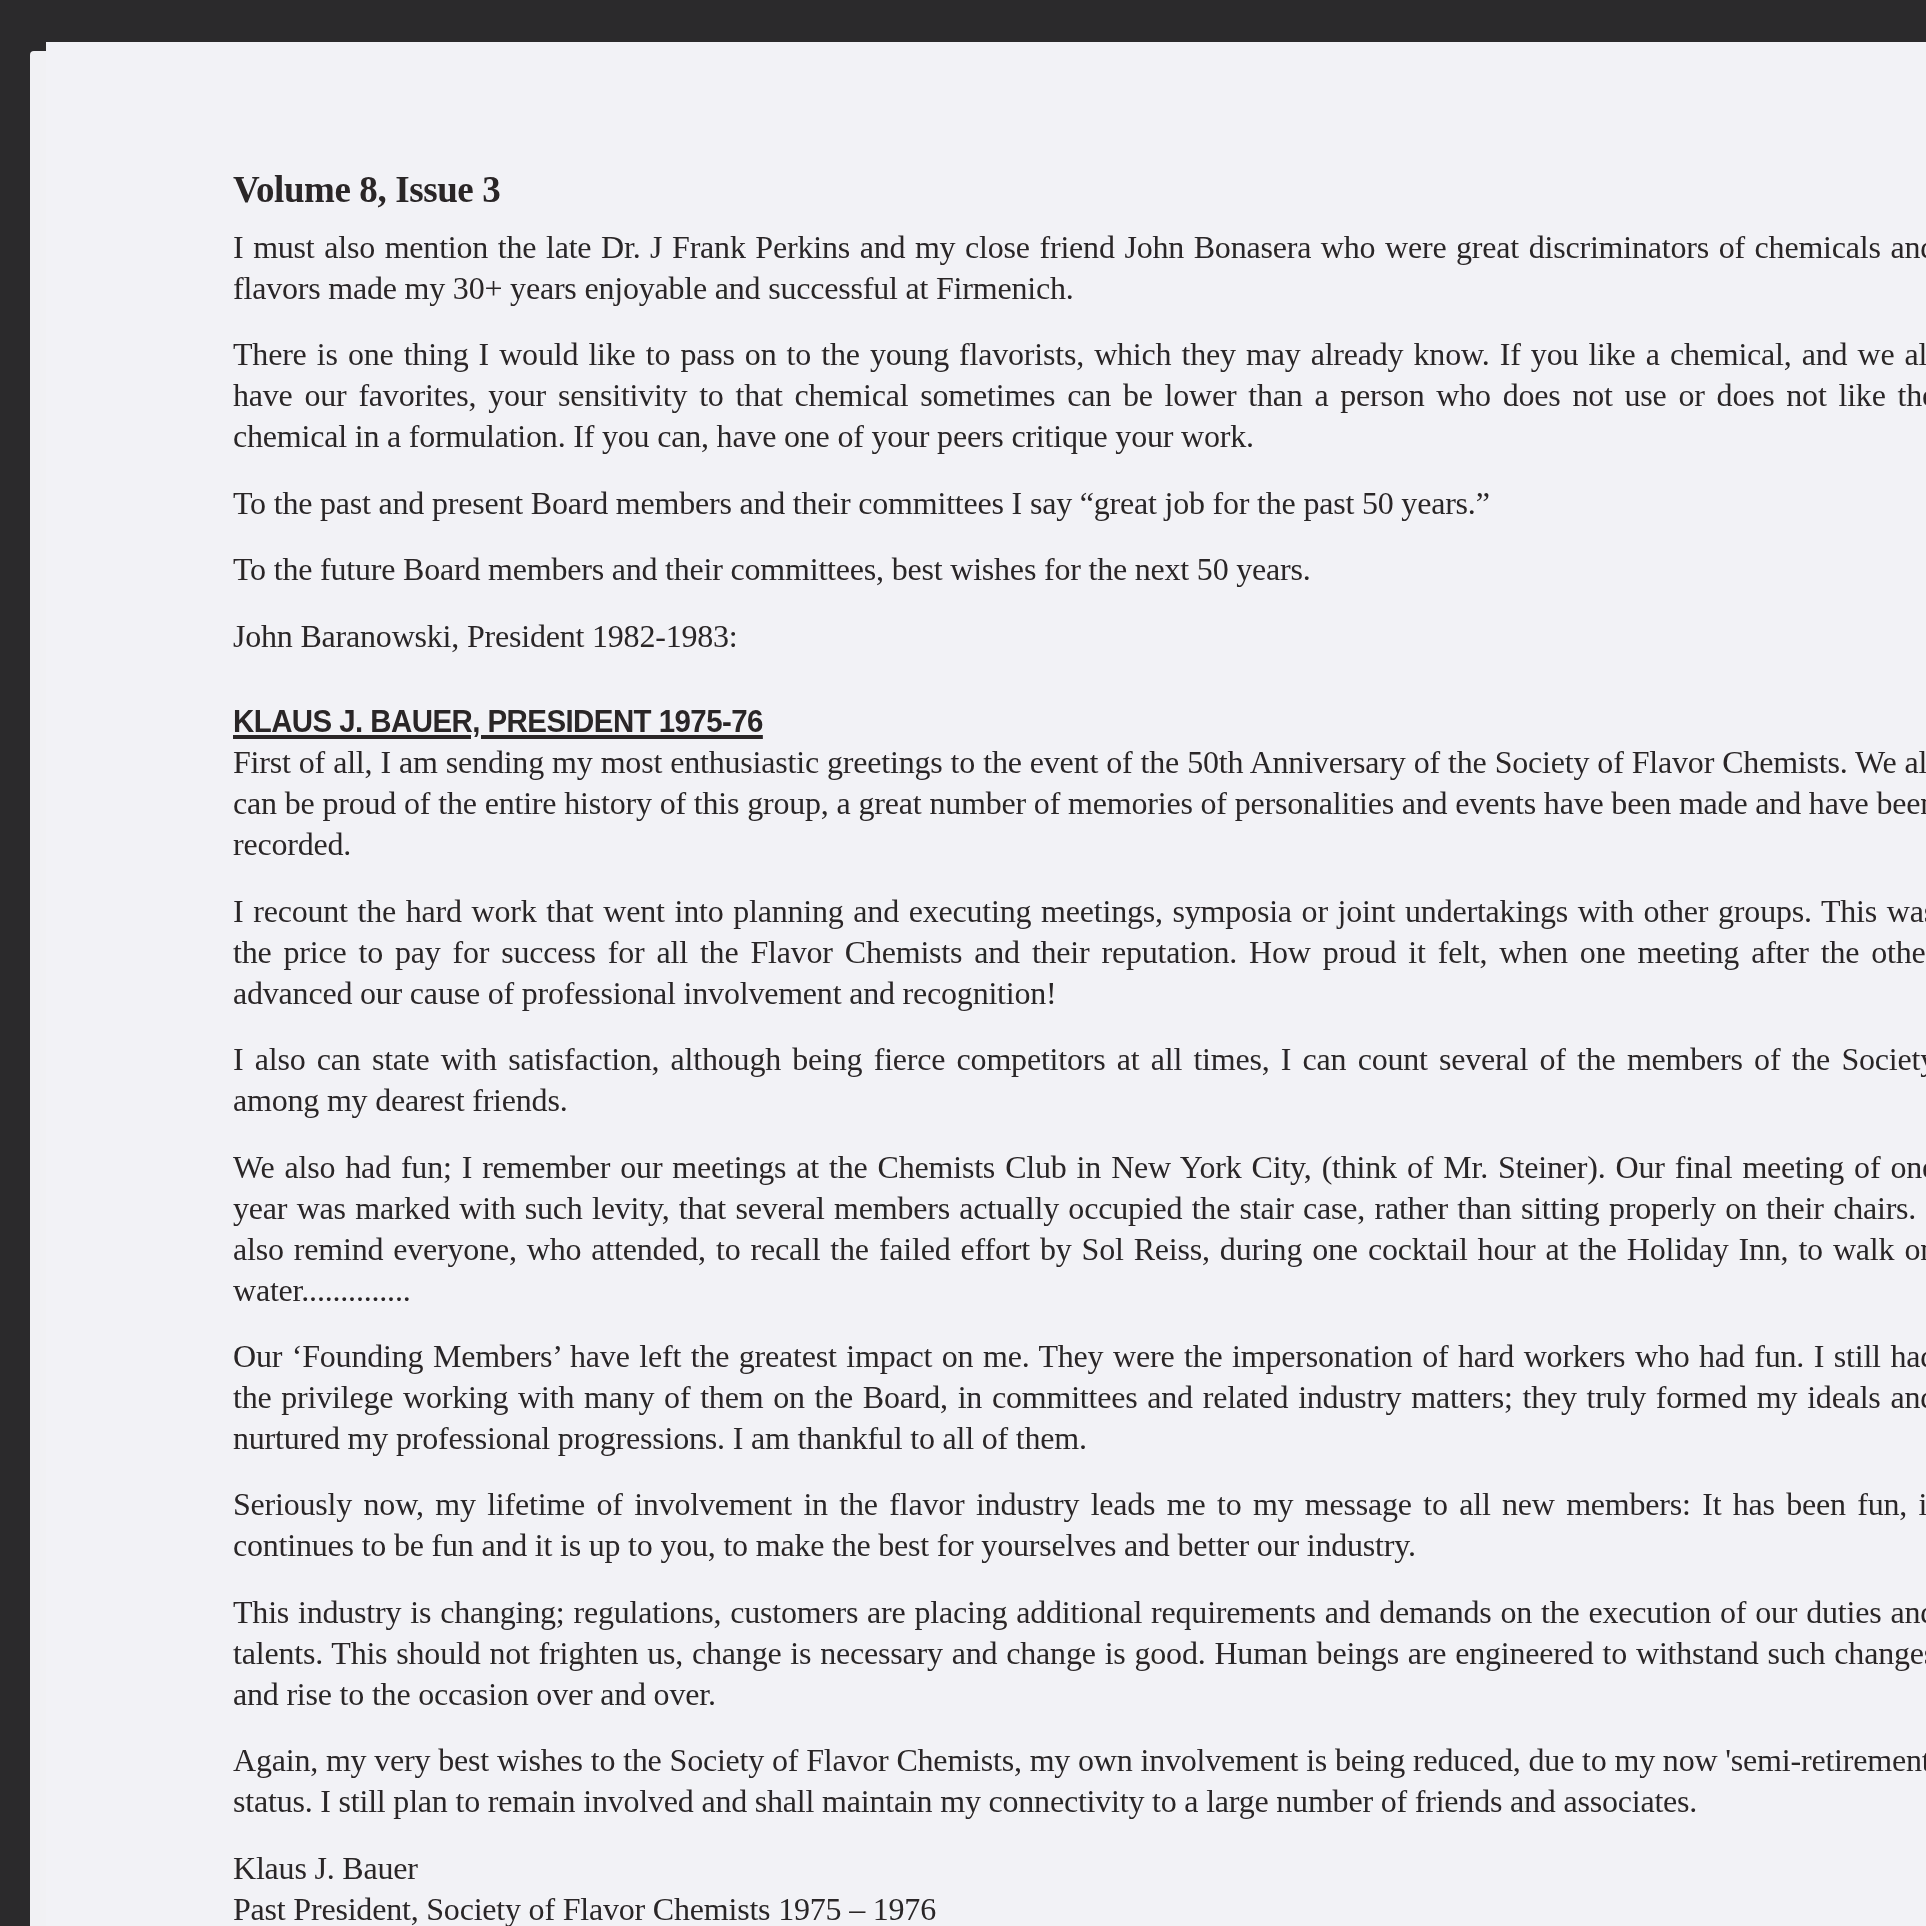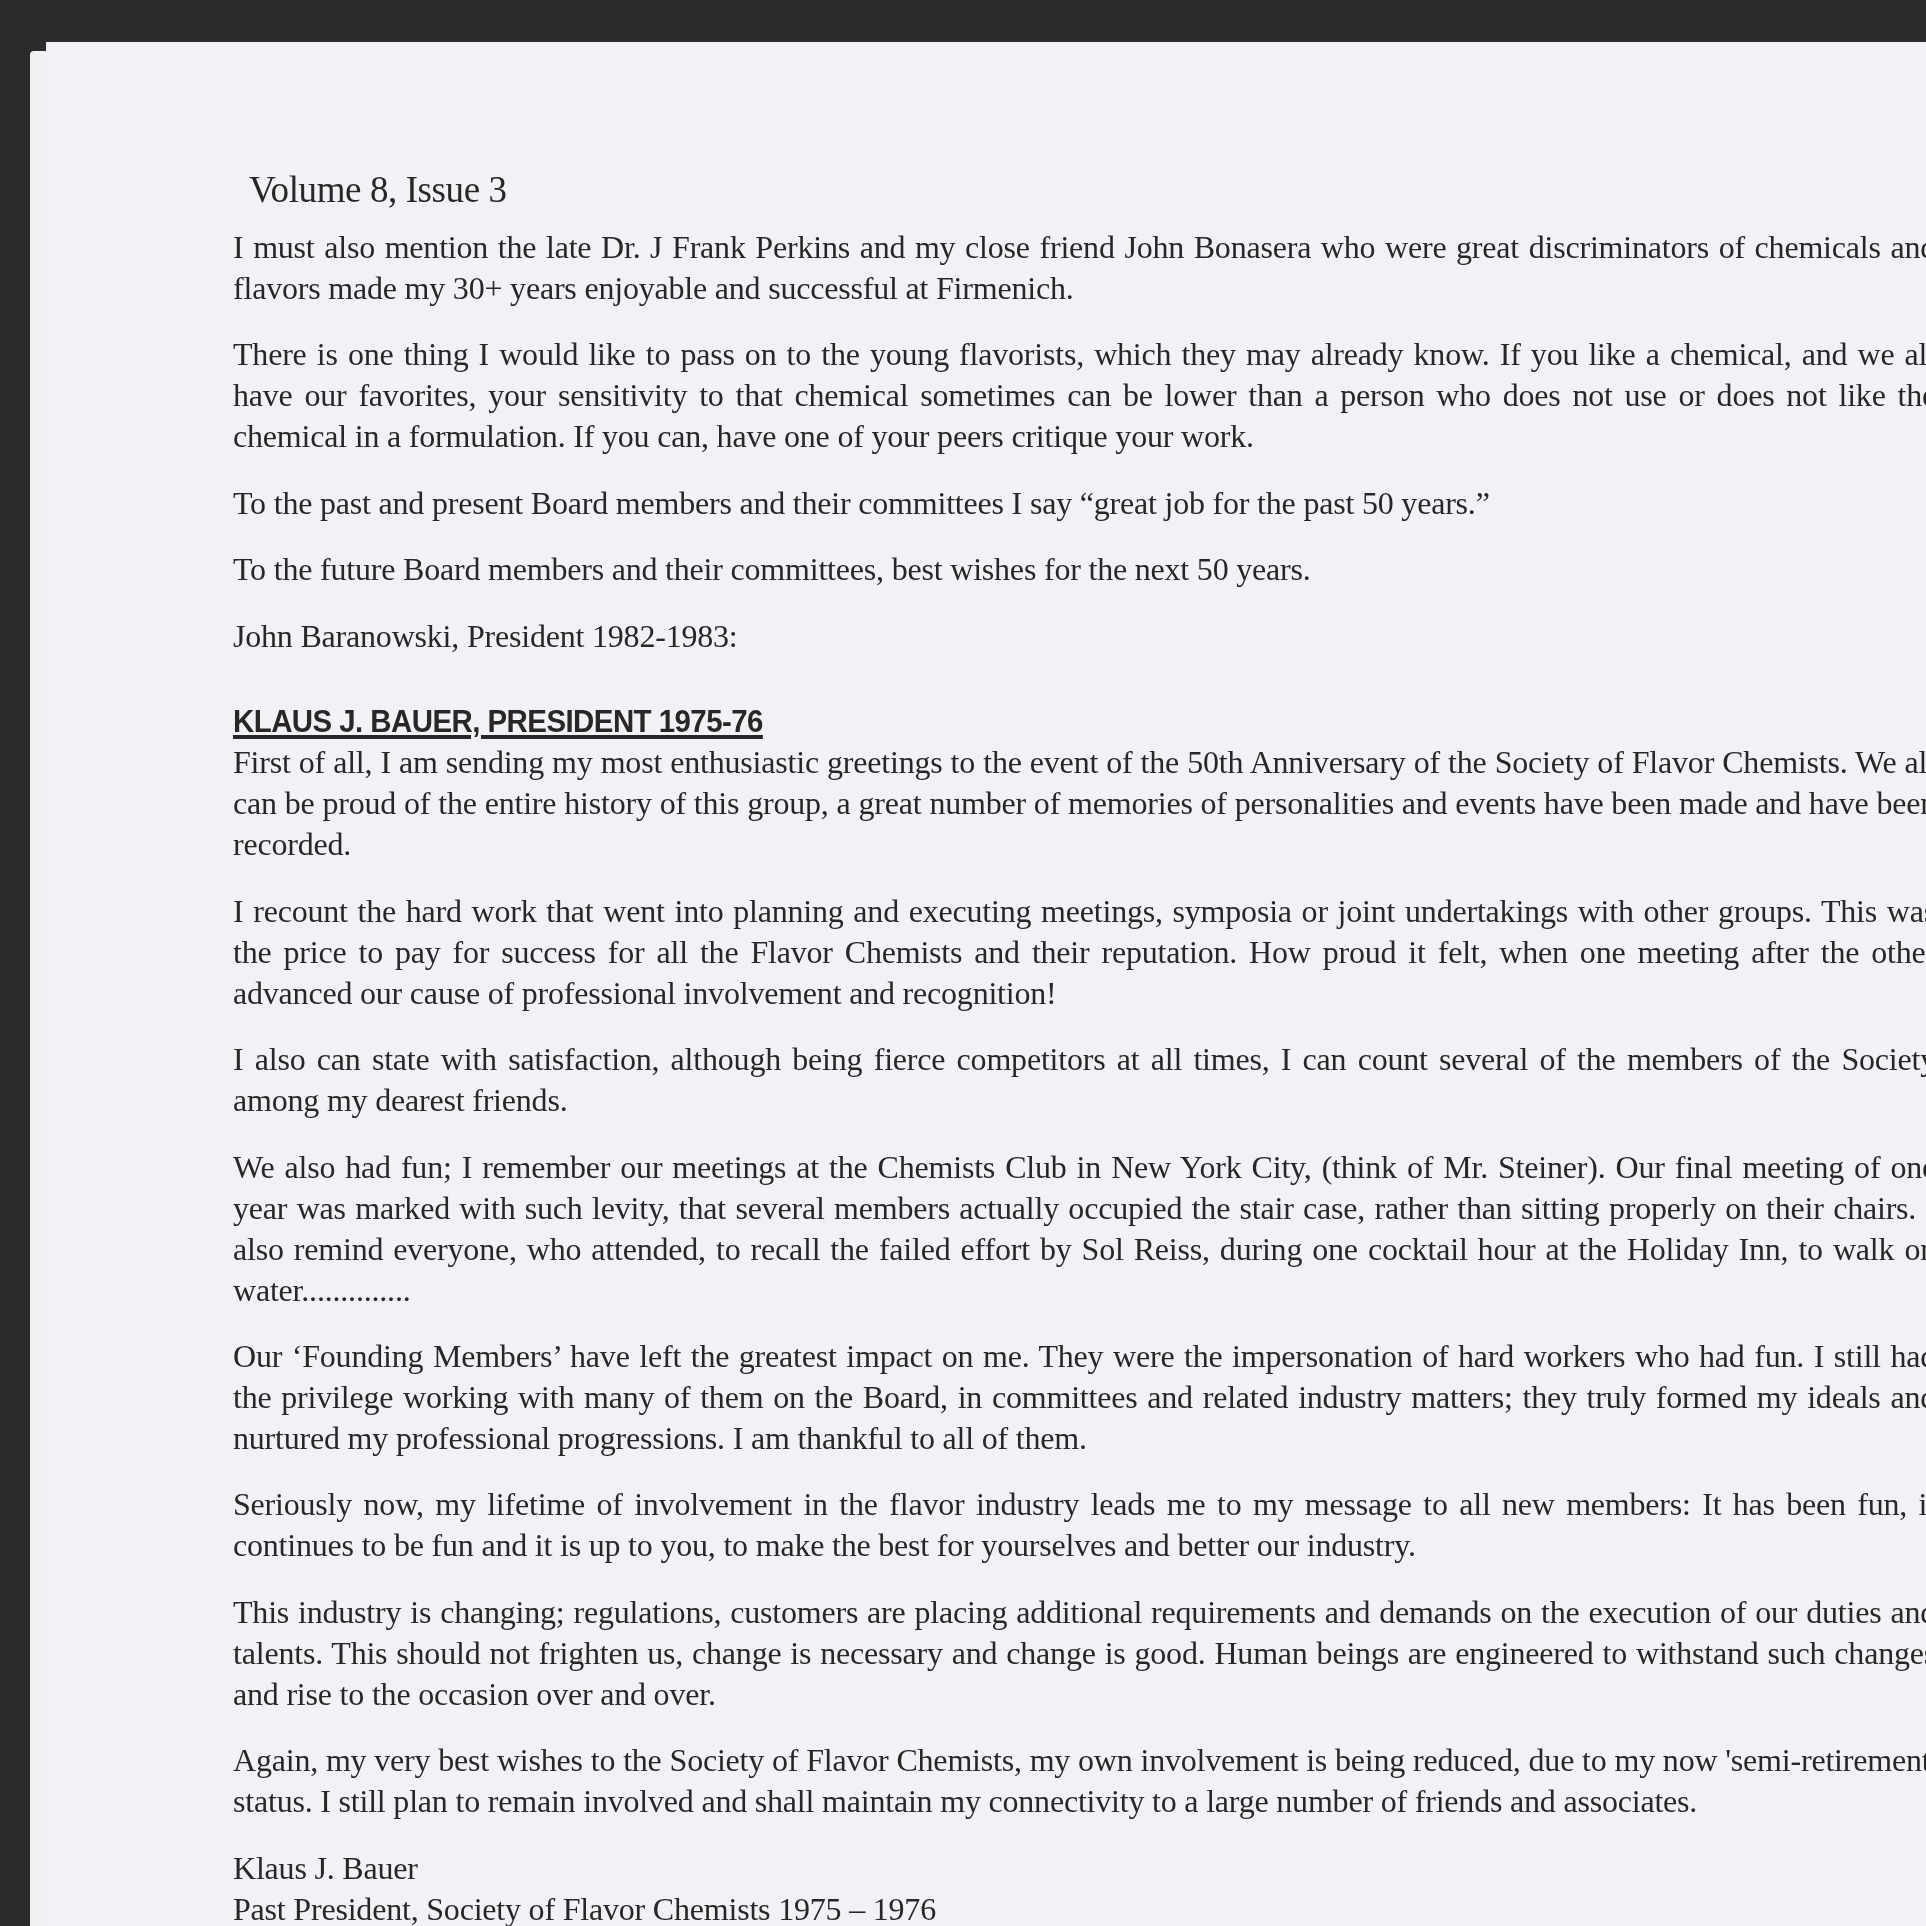--- a/index.html
+++ b/index.html
@@ -40,25 +40,24 @@
       width: 1703px;
     }
     .header {
       position: relative;
       height: 58px;
     }
     .volume {
       position: absolute;
       left: 0;
       top: 0;
-      font-weight: normal;
+      font-weight: bold;
       font-size: 37px;
       line-height: 42px;
       letter-spacing: -0.4px;
-      margin-left: 16px;
     }
     p {
       margin: 0 0 25.4px 0;
       font-size: 32px;
       line-height: 41px;
       text-align: justify;
       text-align-last: left;
       letter-spacing: -0.2px;
     }
     p.tight { margin-bottom: 4.6px; }

